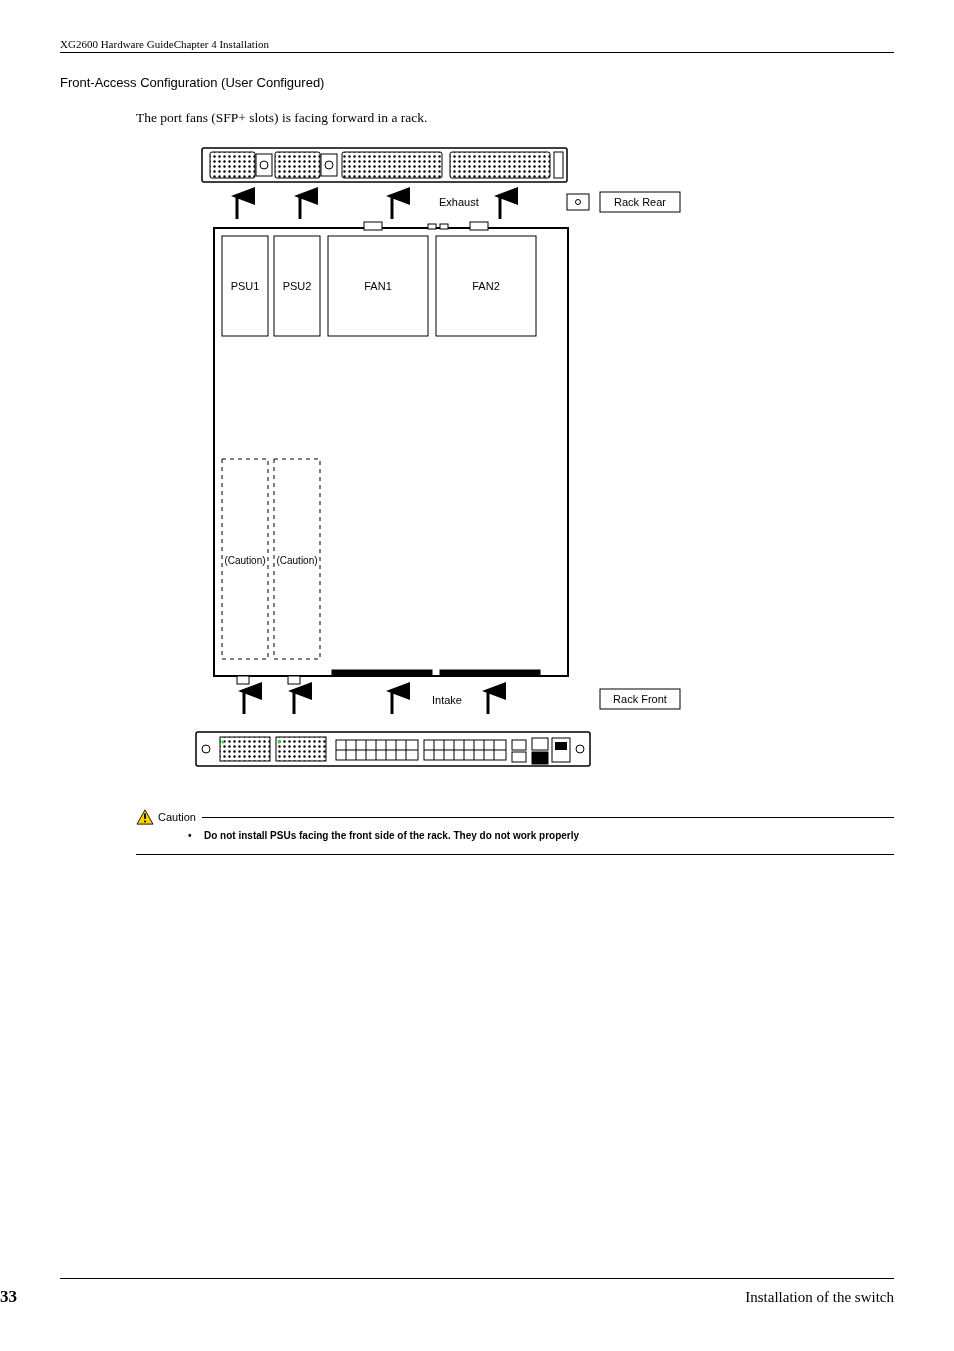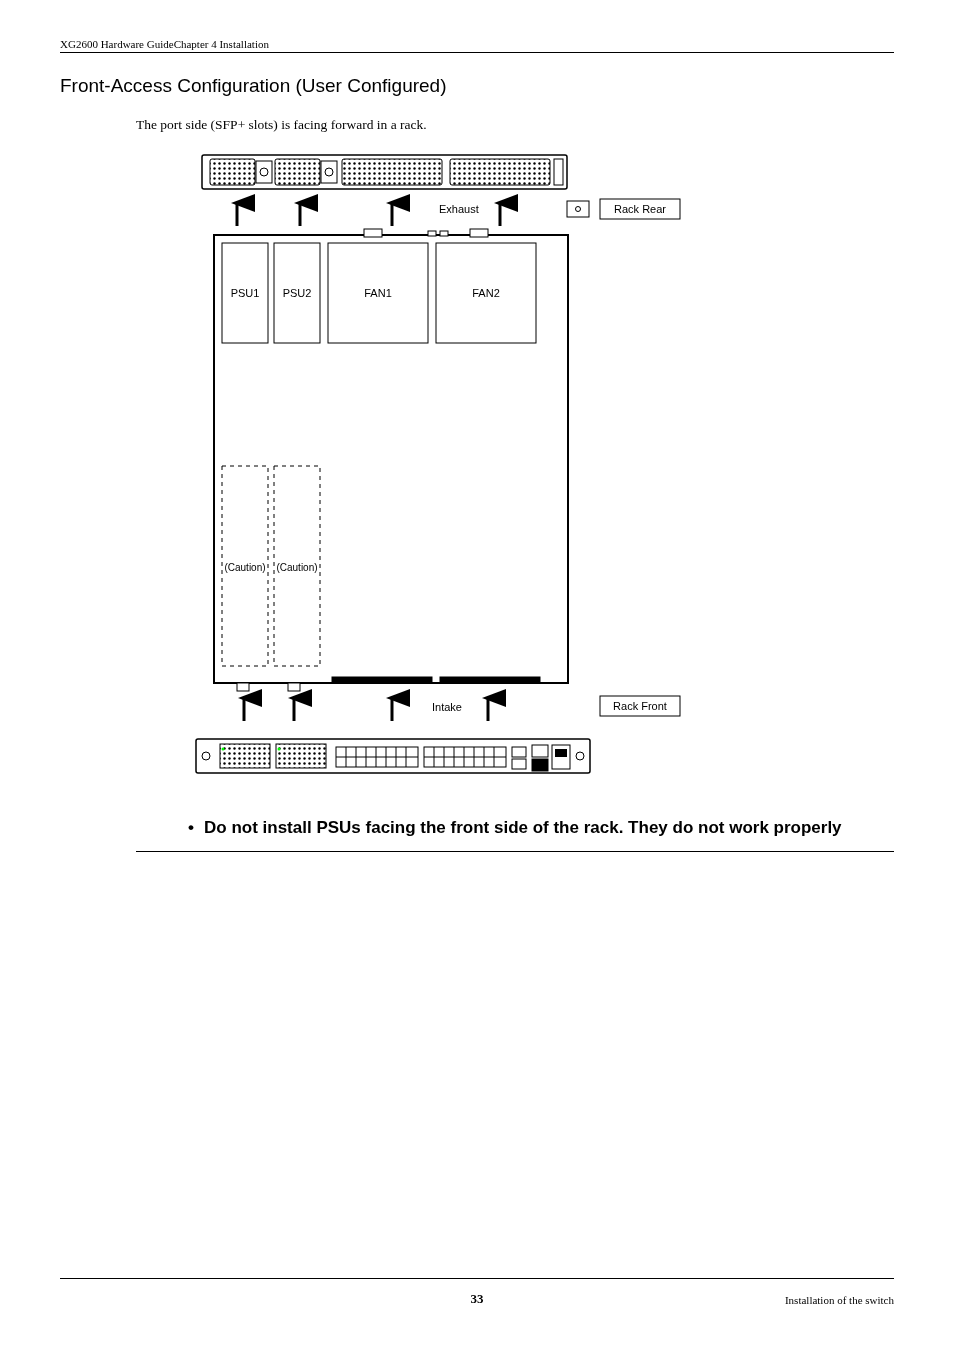--- a/index.html
+++ b/index.html
@@ -17,21 +17,21 @@
       font-size: 11px;
       margin-bottom: 2px;
     }
     .header-rule {
       border: none;
       border-top: 1px solid #000;
       margin-bottom: 22px;
     }
     .section-heading {
       font-family: Arial, Helvetica, sans-serif;
-      font-size: 19px;
+      font-size: 13px;
       font-weight: 400;
       margin-bottom: 20px;
     }
     .intro-text {
       font-size: 13.5px;
       margin-left: 76px;
       margin-bottom: 18px;
     }
     .diagram-wrap {
       width: 100%;
@@ -63,21 +63,21 @@
       flex-shrink: 0;
     }
     .caution-line {
       flex: 1;
       height: 1px;
       background: #000;
     }
     .caution-bullets {
       font-family: Arial, Helvetica, sans-serif;
       font-weight: bold;
-      font-size: 17px;
+      font-size: 10px;
       list-style: none;
       margin-left: 48px;
       margin-bottom: 10px;
       line-height: 1.45;
     }
     .caution-bullets li {
       position: relative;
       padding-left: 20px;
       margin-bottom: 2px;
     }
@@ -96,43 +96,42 @@
       border: none;
       border-top: 1px solid #000;
       position: absolute;
       left: 60px; right: 60px;
       bottom: 72px;
     }
     .page-number {
       position: absolute;
       bottom: 44px;
       left: 0; right: 0;
-      text-align: center;
       font-weight: bold;
-      font-size: 13px;
+      font-size: 17px;
     }
     .footer-right {
       position: absolute;
       bottom: 45px;
       right: 60px;
-      font-size: 11px;
+      font-size: 15px;
     }
   </style>
 </head>
 <body>
 
 <div class="header-row">
   <span>XG2600 Hardware Guide</span>
   <span>Chapter 4 Installation</span>
 </div>
 <hr class="header-rule">
 
 <h2 class="section-heading">Front-Access Configuration (User Configured)</h2>
 
-<p class="intro-text">The port side (SFP+ slots) is facing forward in a rack.</p>
+<p class="intro-text">The port fans (SFP+ slots) is facing forward in a rack.</p>
 
 <div class="diagram-wrap">
   <svg width="570" height="635" viewBox="0 0 570 635">
 
     <defs>
       <marker id="arrowhead" markerWidth="6" markerHeight="8" refX="3" refY="2" orient="auto">
         <polygon points="0 8, 3 0, 6 8" fill="#000"></polygon>
       </marker>
       <pattern id="perf" width="5" height="5" patternUnits="userSpaceOnUse">
         <circle cx="2.5" cy="2.5" r="1.2" fill="#000"></circle>
@@ -258,20 +257,29 @@
       <rect x="320" y="608" width="14" height="10" fill="#fff" stroke="#000"></rect>
       <rect x="340" y="594" width="16" height="12" fill="#fff" stroke="#000"></rect>
       <rect x="340" y="608" width="16" height="12" fill="#000" stroke="#000"></rect>
       <rect x="360" y="594" width="18" height="24" fill="#fff" stroke="#000"></rect>
       <rect x="363" y="598" width="12" height="8" fill="#000"></rect>
     </g>
   </svg>
 </div>
 
 <div class="caution-block">
+  <div class="caution-header">
+    <svg class="caution-icon" viewBox="0 0 20 18">
+      <polygon points="10,1 19,17 1,17" fill="#ffd100" stroke="#000" stroke-width="1"></polygon>
+      <rect x="9" y="5" width="2" height="6" fill="#000"></rect>
+      <rect x="9" y="13" width="2" height="2" fill="#000"></rect>
+    </svg>
+    <span class="caution-label">Caution</span>
+    <div class="caution-line"></div>
+  </div>
   <ul class="caution-bullets">
     <li>Do not install PSUs facing the front side of the rack. They do not work properly</li>
   </ul>
   <hr class="caution-end-rule">
 </div>
 
 <hr class="footer-rule">
 <div class="page-number">33</div>
 <div class="footer-right">Installation of the switch</div>
 

